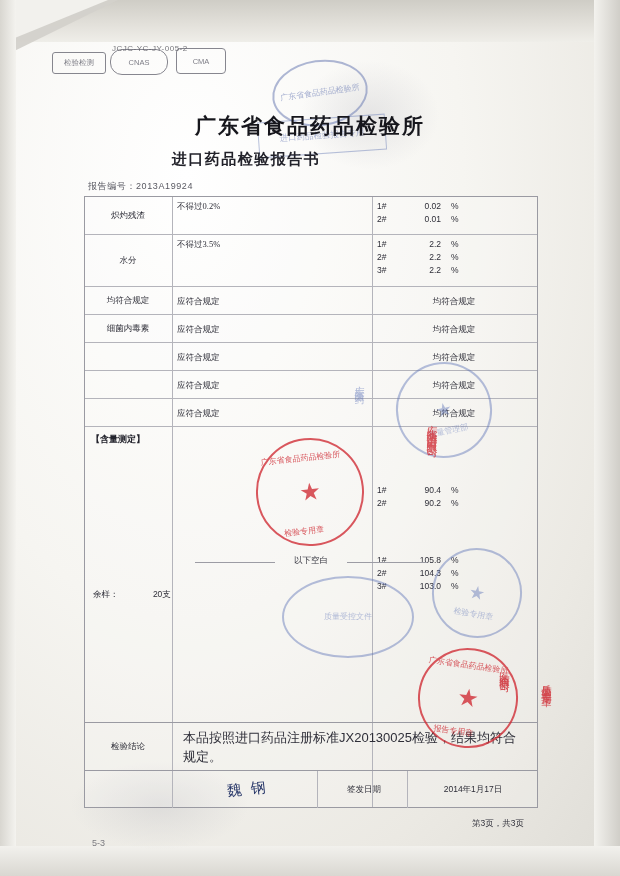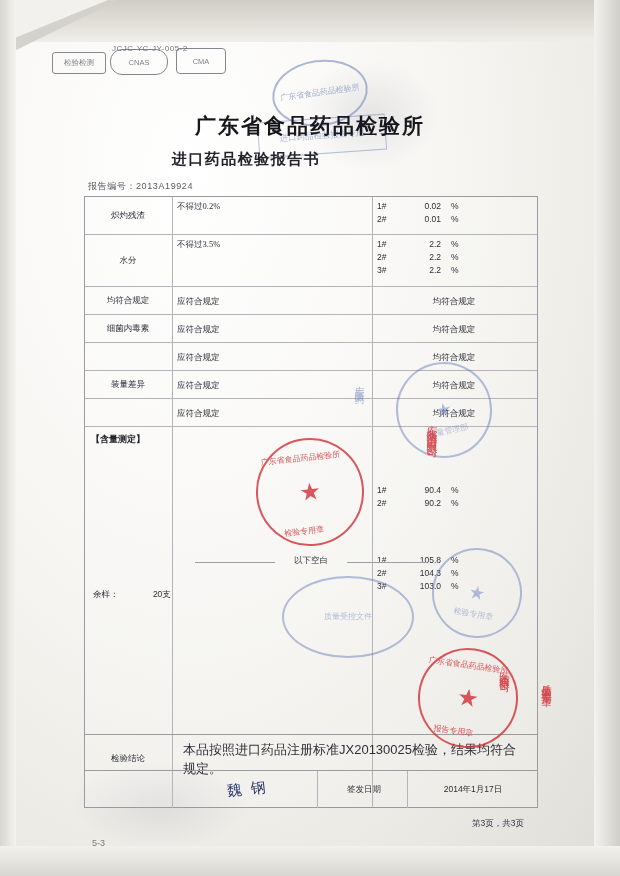--- a/index.html
+++ b/index.html
@@ -280,21 +280,20 @@
           <div class="center-ok">均符合规定</div>
         </div>
     </div>
     <div class="row" style="top:146px;height:28px;">
       <div class="cell-std" style="height:28px;display:flex;align-items:center;">应符合规定</div>
       <div class="cell-res" style="height:28px;">
           <div class="center-ok">均符合规定</div>
         </div>
     </div>
     <div class="row" style="top:174px;height:28px;">
-      <div class="cell-name" style="height:28px;">装量差异</div>
       <div class="cell-std" style="height:28px;display:flex;align-items:center;">应符合规定</div>
       <div class="cell-res" style="height:28px;">
           <div class="center-ok">均符合规定</div>
         </div>
     </div>
     <div class="row" style="top:202px;height:28px;">
       <div class="cell-std" style="height:28px;display:flex;align-items:center;">应符合规定</div>
       <div class="cell-res" style="height:28px;">
           <div class="center-ok">均符合规定</div>
         </div>
@@ -319,21 +318,21 @@
 
     <div class="dash-left" style="left:110px;top:365px;width:80px;"></div>
     <div class="dash-right" style="left:262px;top:365px;width:80px;"></div>
     <div class="divider-label" style="top:358px;">以下空白</div>
 
     <div style="position:absolute;left:8px;top:392px;font-size:8.5px;color:#2e2e38;">
       <span>余样：</span>
       <span style="margin-left:32px;">20支</span>
     </div>
 
-    <div class="foot-row" style="top:525px;height:48px;margin-top:12px;">
+    <div class="foot-row" style="top:525px;height:48px;">
       <div class="cell-name" style="height:48px;">检验结论</div>
       <div class="vline" style="left:87px;height:48px;"></div>
       <div style="position:absolute;left:92px;top:0;width:356px;height:48px;display:flex;align-items:center;font-size:13px;color:#2e2e38;padding:0 6px;box-sizing:border-box;line-height:1.5;">本品按照进口药品注册标准JX20130025检验，结果均符合规定。</div>
     </div>
 
     <div class="foot-row" style="top:573px;height:37px;">
       <div class="vline" style="left:87px;height:37px;"></div>
       <div style="position:absolute;left:92px;top:0;width:140px;height:37px;display:flex;align-items:center;justify-content:center;">
         <span class="sign-cn">魏 钢</span>
       </div>

